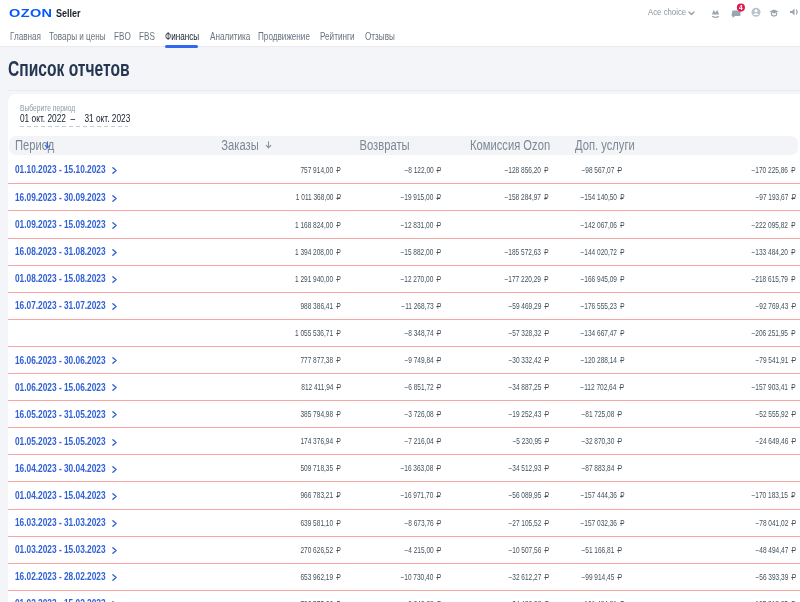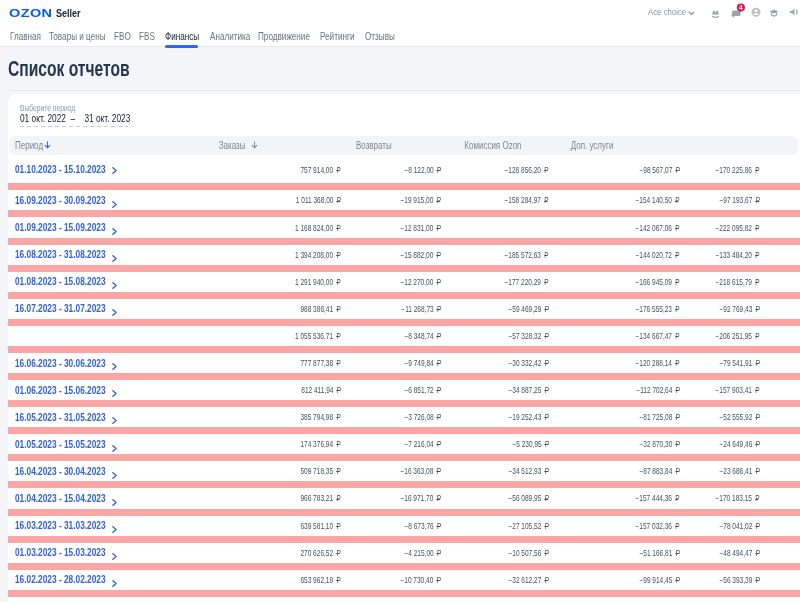--- a/index.html
+++ b/index.html
@@ -13,41 +13,41 @@
 .nav .act { color:#16222e; }
 .underline { position:absolute; left:165px; top:45px; width:33px; height:2.5px; background:#3069f0; border-radius:2px; }
 h1 { position:absolute; left:8.4px; top:56.3px; font-size:22px; font-weight:700; color:#243650; transform:scaleX(.71); transform-origin:0 50%; white-space:nowrap; }
 .card { position:absolute; left:8px; top:93.5px; width:792px; height:509px; background:#fff; border-radius:8px 0 0 0;text-decoration:underline; }
 .navline { position:absolute; left:0; top:46px; width:800px; height:1px; background:#e9eaee; }
 .preline { position:absolute; left:8px; top:89.5px; width:792px; height:1px; background:#e9ebf0; }
 .flabel { position:absolute; left:12px; top:9.5px; font-size:8.4px; color:#8d98a4; transform:scaleX(.8); transform-origin:0 50%; white-space:nowrap; }
 .fval { position:absolute; left:12px; top:19.1px; font-size:10.4px; color:#121f2c; transform:scaleX(.8); transform-origin:0 50%; white-space:nowrap; }
 .fdash { position:absolute; left:12px; top:32px; width:108px; height:1px; background:repeating-linear-gradient(90deg,#c6ccd4 0 4px,transparent 4px 7px); }
 .thead { position:absolute; left:1px; top:42.5px; width:789px; height:18.5px; background:#f2f4f8; border-radius:7px; }
-.thead > div { position:absolute; top:0; height:18.5px; display:flex; align-items:center; font-size:10px; color:#7c8893; }
+.thead > div { position:absolute; top:0; height:18.5px; display:flex; align-items:center; font-size:14px; color:#7c8893; }
 .thead .lbl { display:inline-block; transform:scaleX(.8); white-space:nowrap; }
 .hR { justify-content:flex-start; }
 .hR .lbl { transform-origin:100% 50%; }
 .h1p { left:5.5px; }
 .h1p svg { position:absolute; left:29.5px; top:5.2px; }
 .h1p .lbl { transform-origin:0 50%; }
 .rows { position:absolute; left:0px; top:62.8px; width:792px; }
 .tr { position:relative; width:792px; height:27.1px; }
-.tr + .tr { border-top:7px solid #fca5a5; }
+.tr + .tr { border-top:1px solid #fca5a5; }
 .tr > div { position:absolute; top:0; bottom:0; display:flex; align-items:center; }
 .c1 { left:7px; }
 .date { display:inline-block; font-size:10.4px; font-weight:700; color:#3161d6; transform:scaleX(.8); transform-origin:0 50%; white-space:nowrap; }
 .chev { position:absolute; left:96px; top:9.3px; }
 .c2,.c3,.c4,.c5,.c6 { justify-content:flex-end; font-size:8.4px; color:#44515d; }
 .num { display:inline-block; transform:scaleX(.78); transform-origin:100% 50%; white-space:nowrap; }
 .c2 { left:203px; width:130px; }
 .c3 { left:338px; width:95px; }
 .c4 { left:441px; width:100px; }
-.c5 { left:575px; width:97px; }
-.c6 { left:620px; width:132px; }
+.c5 { left:540px; width:97px;justify-content:center; }
+.c6 { left:656px; width:132px; }
 .rub { position:relative; display:inline-block; margin-left:2px; }
 .rub::after { content:""; position:absolute; left:-0.6px; bottom:3.9px; width:4.7px; height:1px; background:currentColor; }
 </style></head>
 <body>
 <div class="topwhite"></div>
 <div class="navline"></div>
 <div class="preline"></div>
 <div class="logo">OZON</div>
 <div class="seller">Seller</div>
 <div class="acct">Ace choice</div>
@@ -367,23 +367,20 @@
         </div>
 <div class="c3">
           <span class="num">−16 363,08 <span class="rub">Р</span></span>
         </div>
 <div class="c4">
           <span class="num">−34 512,93 <span class="rub">Р</span></span>
         </div>
 <div class="c5">
           <span class="num">−87 883,84 <span class="rub">Р</span></span>
         </div>
-<div class="c6">
-          <span class="num">−23 686,41 <span class="rub">Р</span></span>
-        </div>
 </div>
 <div class="tr">
 <div class="c1">
           <span class="date">01.04.2023 - 15.04.2023</span>
           <svg class="chev" width="7" height="9" viewBox="0 0 7 9">
             <path d="M1.9 1.7 L5.1 4.5 L1.9 7.3" fill="none" stroke="#3161d6" stroke-width="1.4" stroke-linecap="round" stroke-linejoin="round"></path>
           </svg>
         </div>
 <div class="c2">
           <span class="num">966 783,21 <span class="rub">Р</span></span>

